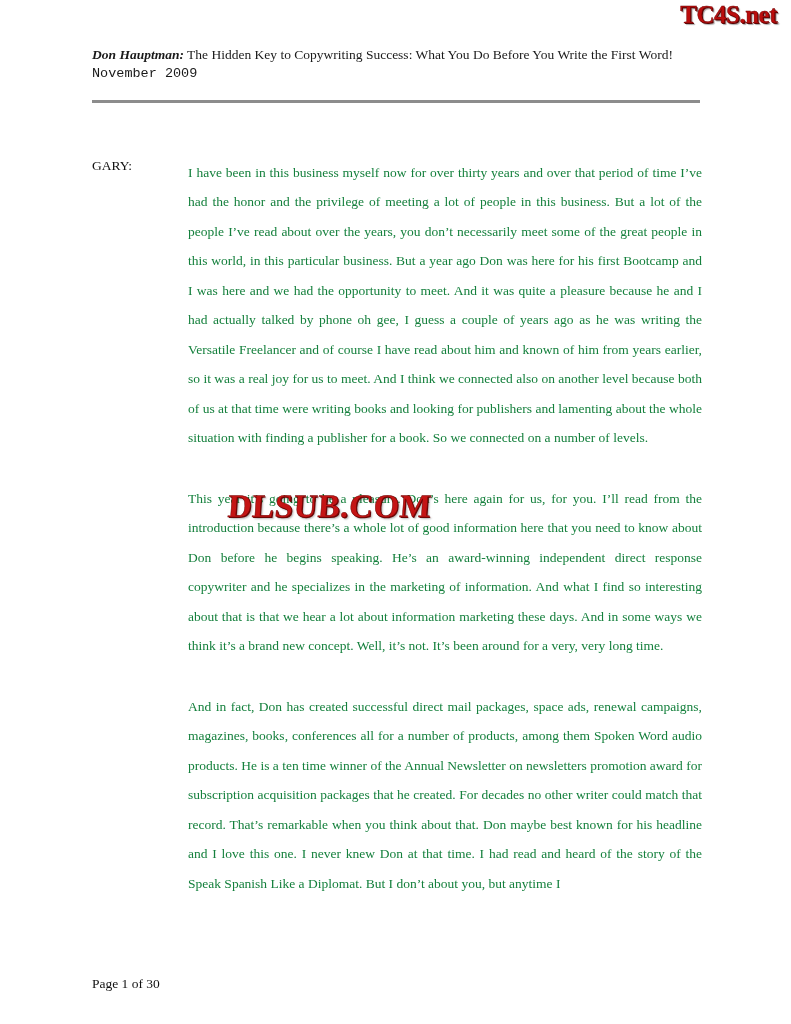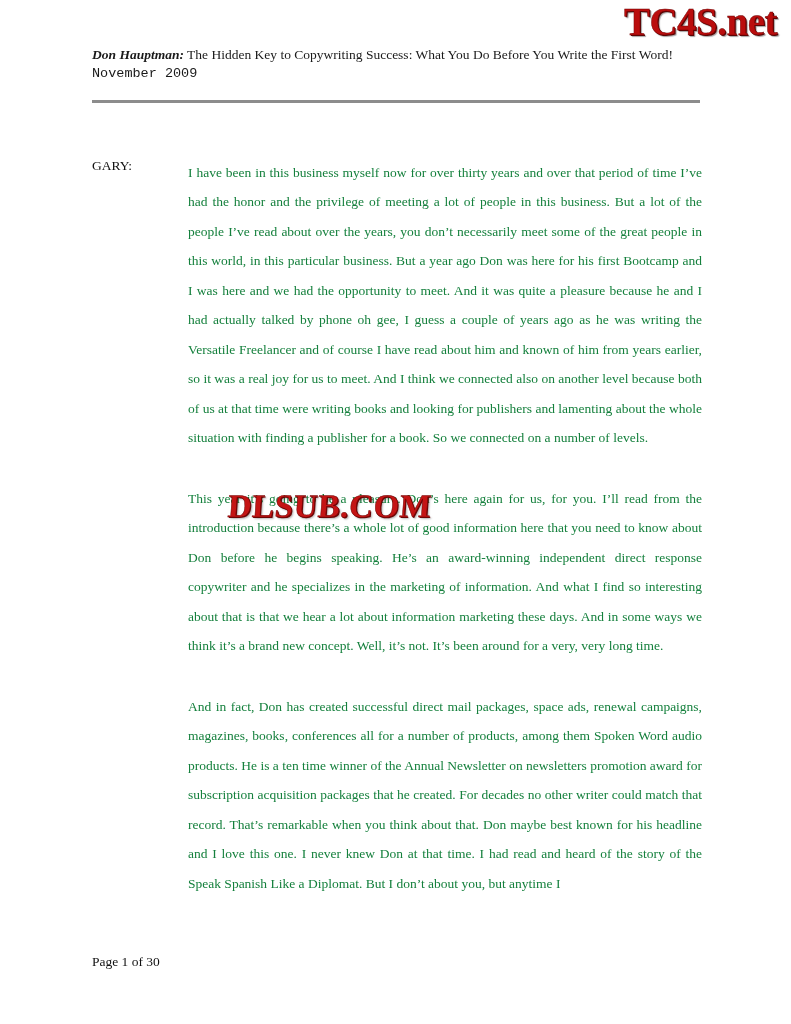--- a/index.html
+++ b/index.html
@@ -20,21 +20,21 @@
     background: #ffffff;
   }
 
   
   .wm-top {
     position: absolute;
     top: 2px;
     right: 14px;
     font-family: "Liberation Serif", serif;
     font-weight: bold;
-    font-size: 39px;
+    font-size: 25px;
     letter-spacing: -0.5px;
     color: #ba0d0d;
     text-shadow:
       1px 1px 0 #5a0505,
       2px 2px 1px rgba(0,0,0,0.35);
     -webkit-text-stroke: 0.4px #6b0505;
     line-height: 1;
   }
 
   
@@ -113,21 +113,21 @@
       1px 1px 0 #6d0606,
       2px 2px 2px rgba(0,0,0,0.3);
     -webkit-text-stroke: 0.5px #6b0404;
     transform: skewX(-4deg);
   }
 
   
   .footer-page {
     position: absolute;
     left: 92px;
-    top: 954px;
+    top: 976px;
     font-size: 13.5px;
     color: #111;
   }
   .wm-bottom {
     position: absolute;
     right: 18px;
     bottom: 6px;
     font-family: "Liberation Serif", serif;
     font-weight: bold;
     font-size: 25px;

